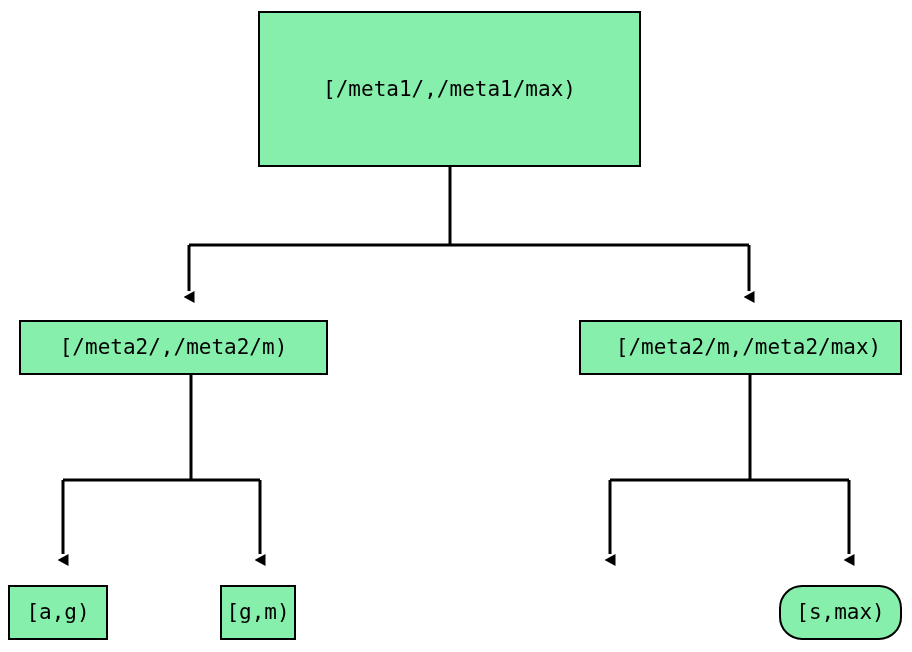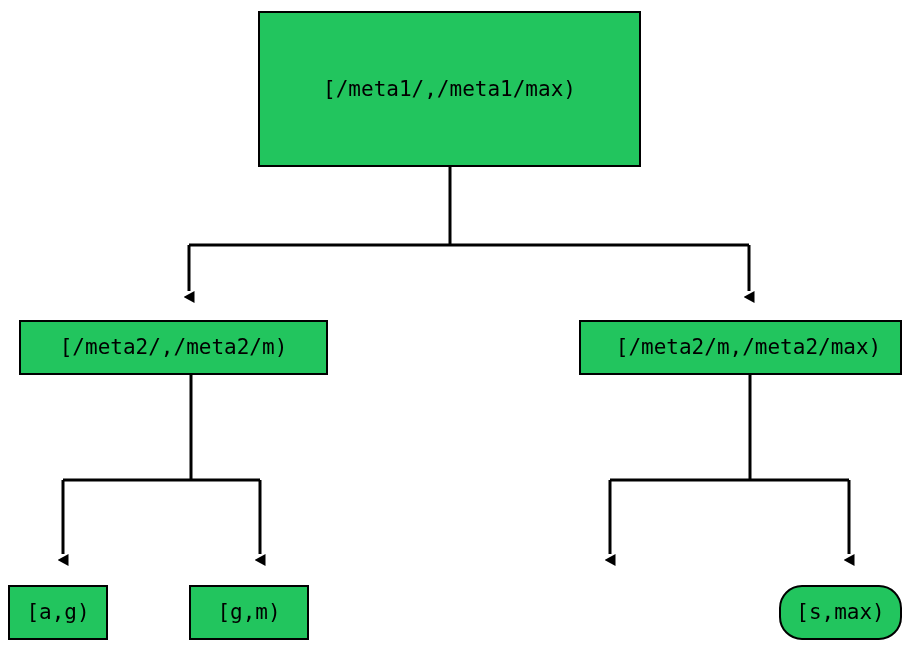--- a/index.html
+++ b/index.html
@@ -23,21 +23,21 @@
     left: 0;
     top: 0;
     width: 912px;
     height: 652px;
     display: block;
   }
   .node-box {
     position: absolute;
     box-sizing: border-box;
     border: 2px solid #000000;
-    background: #22c55e;
+    background: #86efac;
     display: flex;
     align-items: center;
     justify-content: center;
     color: #000000;
     font-family: "DejaVu Sans Mono", "Liberation Mono", monospace;
     font-size: 21px;
     line-height: 1;
     letter-spacing: 0px;
     white-space: pre;
     user-select: none;
@@ -68,23 +68,23 @@
     padding-left: 16px;
   }
   
   #node-leaf-ag {
     left: 8px;
     top: 585px;
     width: 100px;
     height: 55px;
   }
   #node-leaf-gm {
-    left: 189px;
+    left: 220px;
     top: 585px;
-    width: 120px;
+    width: 76px;
     height: 55px;
   }
   #node-leaf-ms {
     left: 552px;
     top: 585px;
     width: 103px;
     height: 55px;
   }
   #node-leaf-smax {
     left: 779px;

